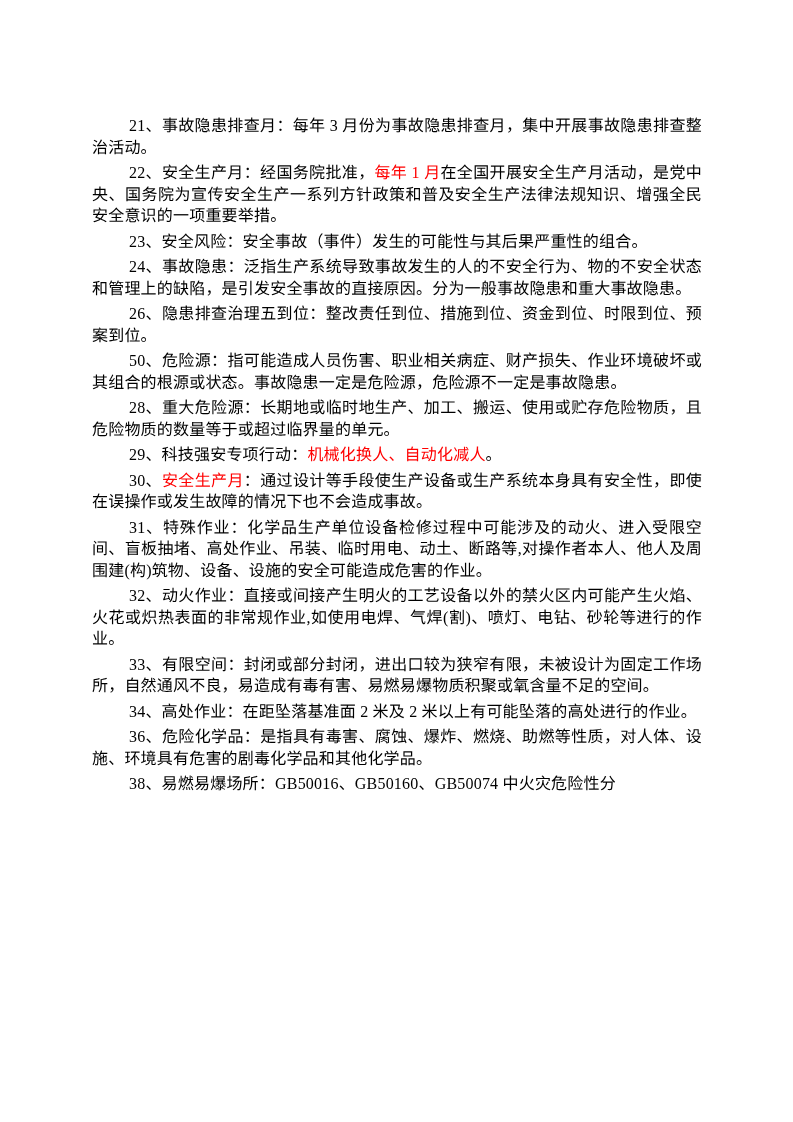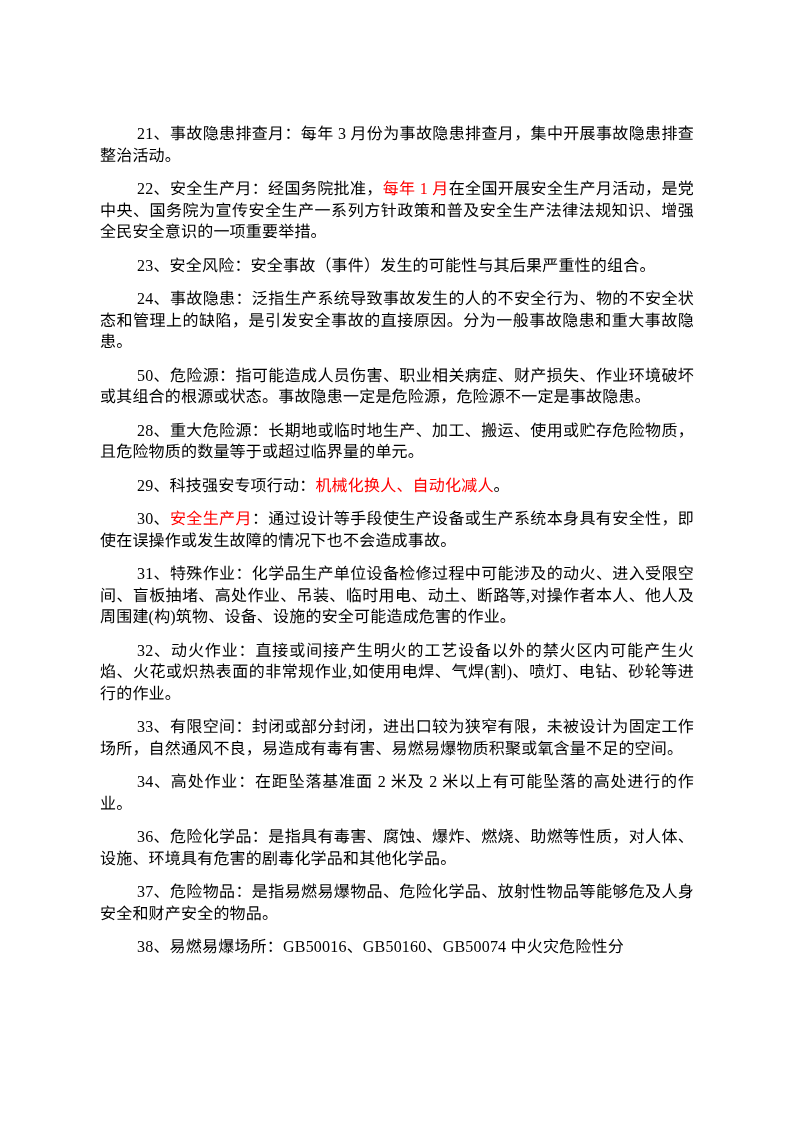--- a/index.html
+++ b/index.html
@@ -19,40 +19,40 @@
     left: 88px;
     top: 111px;
     width: 618px;
     color: var(--text-color, #000000);
     font-size: 16px;
     line-height: 21.5px;
     text-align: justify;
     letter-spacing: 0.2px;
   }
   p.para {
-    margin: 12px;
+    margin: 4px;
     padding: 0;
     text-indent: 37px;
   }
   .run-red {
     color: var(--highlight-color, #ff0000);
   }
 </style>
 </head>
 <body>
 
 <div class="doc-body">
     <p class="para"><span class="run-default">21、事故隐患排查月：每年 3 月份为事故隐患排查月，集中开展事故隐患排查整治活动。</span></p>
     <p class="para"><span class="run-default">22、安全生产月：经国务院批准，</span><span class="run-red">每年 1 月</span><span class="run-default">在全国开展安全生产月活动，是党中央、国务院为宣传安全生产一系列方针政策和普及安全生产法律法规知识、增强全民安全意识的一项重要举措。</span></p>
     <p class="para"><span class="run-default">23、安全风险：安全事故（事件）发生的可能性与其后果严重性的组合。</span></p>
     <p class="para"><span class="run-default">24、事故隐患：泛指生产系统导致事故发生的人的不安全行为、物的不安全状态和管理上的缺陷，是引发安全事故的直接原因。分为一般事故隐患和重大事故隐患。</span></p>
+    <p class="para"><span class="run-default">26、隐患排查治理五到位：整改责任到位、措施到位、资金到位、时限到位、预案到位。</span></p>
     <p class="para"><span class="run-default">50、危险源：指可能造成人员伤害、职业相关病症、财产损失、作业环境破坏或其组合的根源或状态。事故隐患一定是危险源，危险源不一定是事故隐患。</span></p>
     <p class="para"><span class="run-default">28、重大危险源：长期地或临时地生产、加工、搬运、使用或贮存危险物质，且危险物质的数量等于或超过临界量的单元。</span></p>
     <p class="para"><span class="run-default">29、科技强安专项行动：</span><span class="run-red">机械化换人、自动化减人</span><span class="run-default">。</span></p>
     <p class="para"><span class="run-default">30、</span><span class="run-red">安全生产月</span><span class="run-default">：通过设计等手段使生产设备或生产系统本身具有安全性，即使在误操作或发生故障的情况下也不会造成事故。</span></p>
     <p class="para"><span class="run-default">31、特殊作业：化学品生产单位设备检修过程中可能涉及的动火、进入受限空间、盲板抽堵、高处作业、吊装、临时用电、动土、断路等,对操作者本人、他人及周围建(构)筑物、设备、设施的安全可能造成危害的作业。</span></p>
     <p class="para"><span class="run-default">32、动火作业：直接或间接产生明火的工艺设备以外的禁火区内可能产生火焰、火花或炽热表面的非常规作业,如使用电焊、气焊(割)、喷灯、电钻、砂轮等进行的作业。</span></p>
     <p class="para"><span class="run-default">33、有限空间：封闭或部分封闭，进出口较为狭窄有限，未被设计为固定工作场所，自然通风不良，易造成有毒有害、易燃易爆物质积聚或氧含量不足的空间。</span></p>
     <p class="para"><span class="run-default">34、高处作业：在距坠落基准面 2 米及 2 米以上有可能坠落的高处进行的作业。</span></p>
     <p class="para"><span class="run-default">36、危险化学品：是指具有毒害、腐蚀、爆炸、燃烧、助燃等性质，对人体、设施、环境具有危害的剧毒化学品和其他化学品。</span></p>
-    <p class="para"><span class="run-default">37、危险物品：是指易燃易爆物品、危险化学品、放射性物品等能够危及人身安全和财产安全的物品。</span></p>
     <p class="para"><span class="run-default">38、易燃易爆场所：GB50016、GB50160、GB50074 中火灾危险性分</span></p>
   </div>
 
 </body></html>

